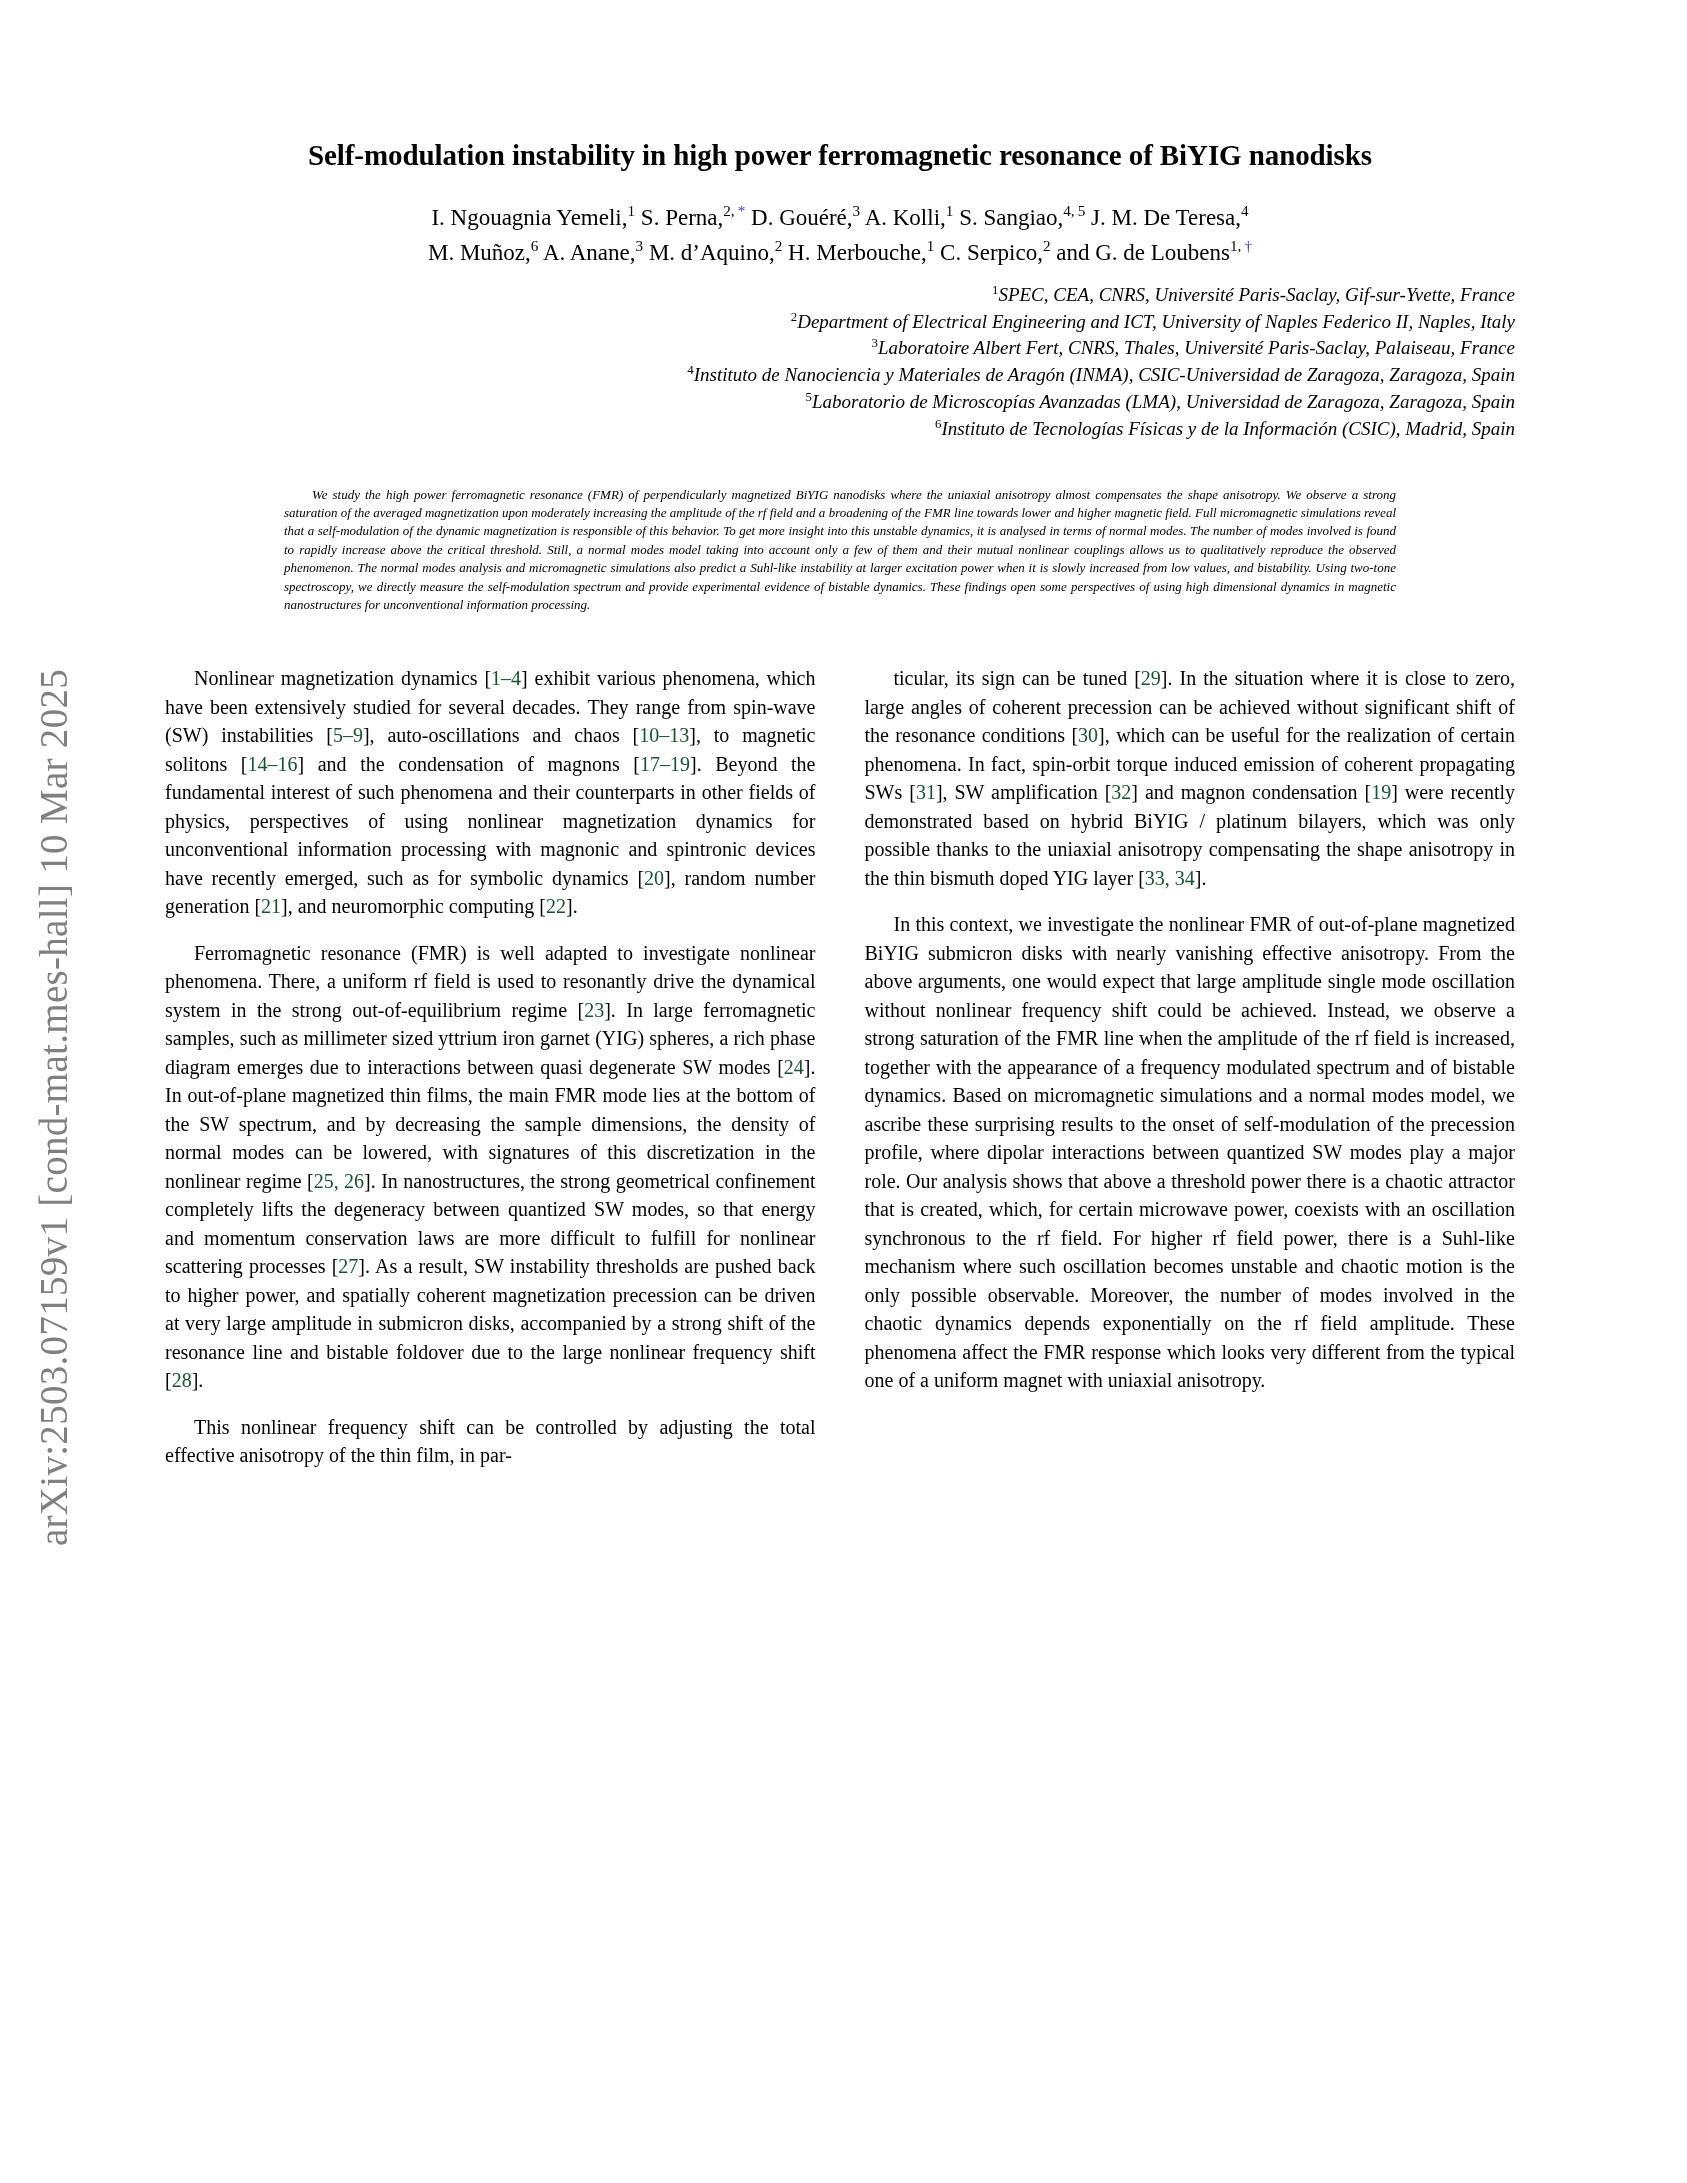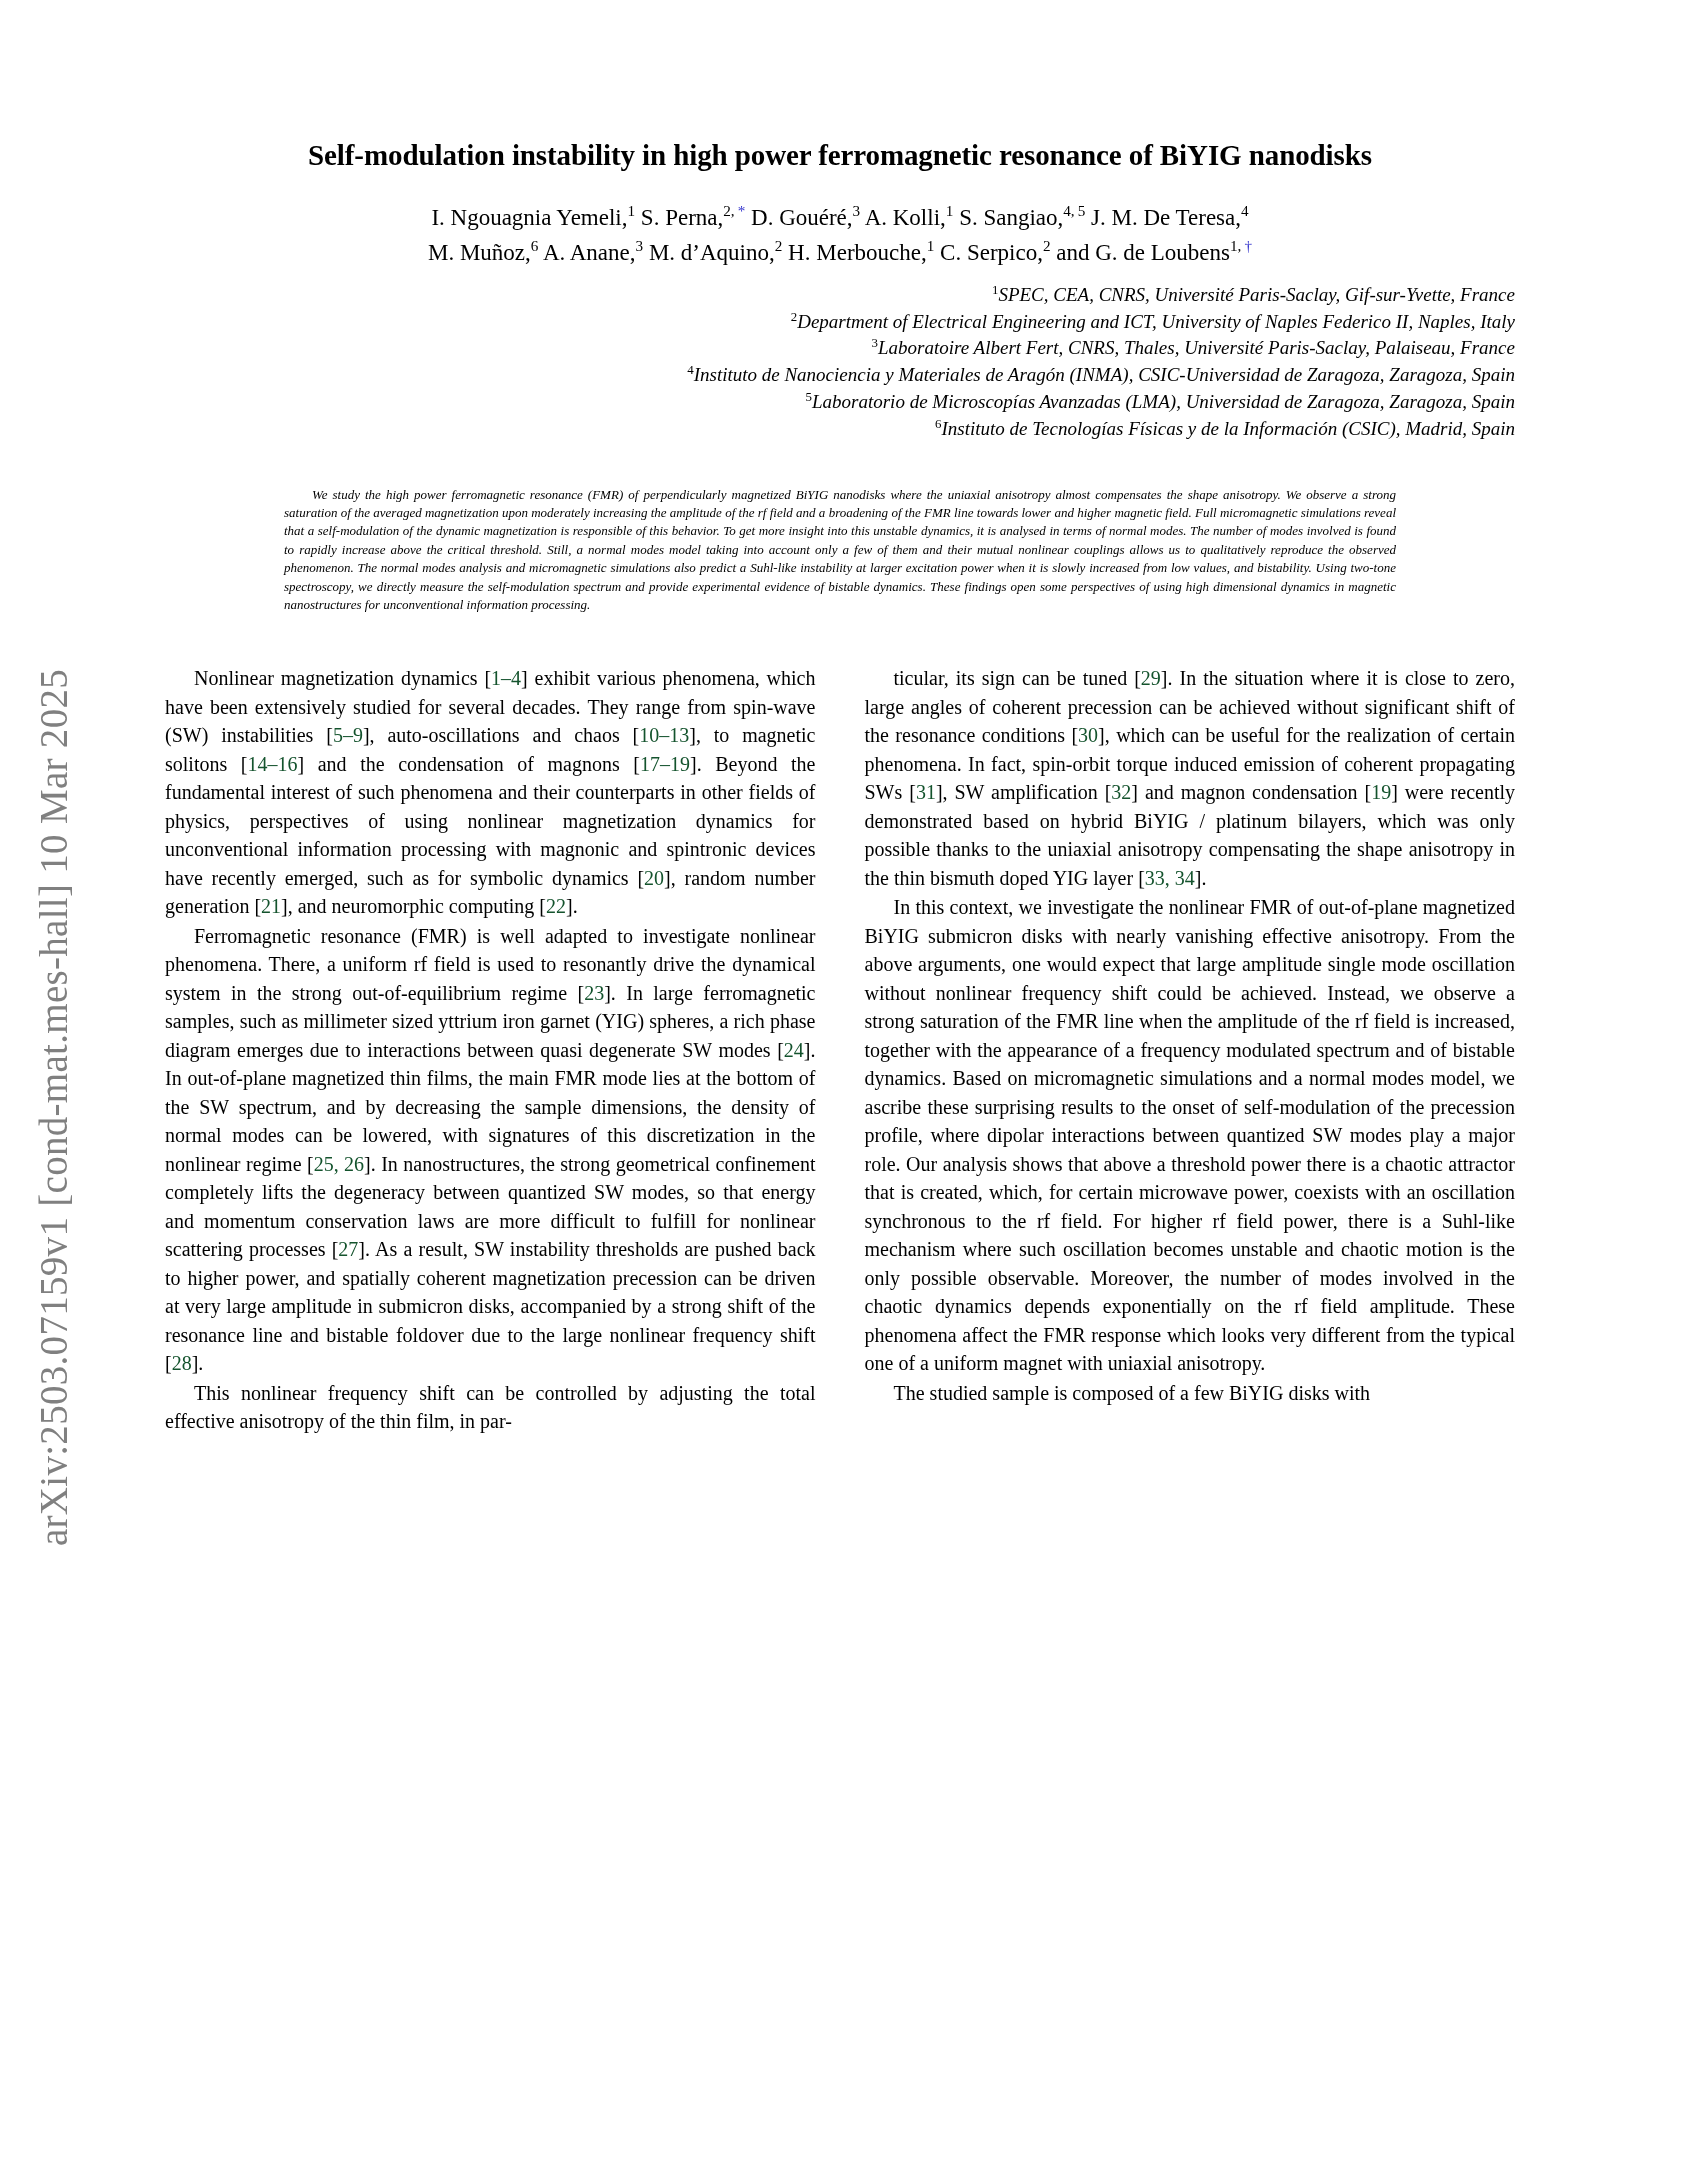--- a/index.html
+++ b/index.html
@@ -104,21 +104,21 @@
   .col {
     width: 651px;
     text-align: justify;
     text-justify: inter-word;
     hyphens: auto;
   }
   .col p {
     margin: 0 0 0.7px 0;
     text-indent: 29px;
   }
-  .col p + p { margin-top: 1px; }
+  .col p + p { margin-top: 18px; }
 
   .cite { color: #14532d; text-decoration: none; }
 </style>
 </head>
 <body>
 
 <div class="page">
 
   <div class="arxiv-stamp">arXiv:2503.07159v1  [cond-mat.mes-hall]  10 Mar 2025</div>
 
@@ -158,19 +158,18 @@
 
     <div class="body-cols">
       <div class="col">
         <p>Nonlinear magnetization dynamics [<a class="cite" href="#">1–4</a>] exhibit various phenomena, which have been extensively studied for several decades. They range from spin-wave (SW) instabilities [<a class="cite" href="#">5–9</a>], auto-oscillations and chaos [<a class="cite" href="#">10–13</a>], to magnetic solitons [<a class="cite" href="#">14–16</a>] and the condensation of magnons [<a class="cite" href="#">17–19</a>]. Beyond the fundamental interest of such phenomena and their counterparts in other fields of physics, perspectives of using nonlinear magnetization dynamics for unconventional information processing with magnonic and spintronic devices have recently emerged, such as for symbolic dynamics [<a class="cite" href="#">20</a>], random number generation [<a class="cite" href="#">21</a>], and neuromorphic computing [<a class="cite" href="#">22</a>].</p>
         <p>Ferromagnetic resonance (FMR) is well adapted to investigate nonlinear phenomena. There, a uniform rf field is used to resonantly drive the dynamical system in the strong out-of-equilibrium regime [<a class="cite" href="#">23</a>]. In large ferromagnetic samples, such as millimeter sized yttrium iron garnet (YIG) spheres, a rich phase diagram emerges due to interactions between quasi degenerate SW modes [<a class="cite" href="#">24</a>]. In out-of-plane magnetized thin films, the main FMR mode lies at the bottom of the SW spectrum, and by decreasing the sample dimensions, the density of normal modes can be lowered, with signatures of this discretization in the nonlinear regime [<a class="cite" href="#">25, 26</a>]. In nanostructures, the strong geometrical confinement completely lifts the degeneracy between quantized SW modes, so that energy and momentum conservation laws are more difficult to fulfill for nonlinear scattering processes [<a class="cite" href="#">27</a>]. As a result, SW instability thresholds are pushed back to higher power, and spatially coherent magnetization precession can be driven at very large amplitude in submicron disks, accompanied by a strong shift of the resonance line and bistable foldover due to the large nonlinear frequency shift [<a class="cite" href="#">28</a>].</p>
         <p>This nonlinear frequency shift can be controlled by adjusting the total effective anisotropy of the thin film, in par-</p>
       </div>
       <div class="col">
         <p>ticular, its sign can be tuned [<a class="cite" href="#">29</a>]. In the situation where it is close to zero, large angles of coherent precession can be achieved without significant shift of the resonance conditions [<a class="cite" href="#">30</a>], which can be useful for the realization of certain phenomena. In fact, spin-orbit torque induced emission of coherent propagating SWs [<a class="cite" href="#">31</a>], SW amplification [<a class="cite" href="#">32</a>] and magnon condensation [<a class="cite" href="#">19</a>] were recently demonstrated based on hybrid BiYIG / platinum bilayers, which was only possible thanks to the uniaxial anisotropy compensating the shape anisotropy in the thin bismuth doped YIG layer [<a class="cite" href="#">33, 34</a>].</p>
         <p>In this context, we investigate the nonlinear FMR of out-of-plane magnetized BiYIG submicron disks with nearly vanishing effective anisotropy. From the above arguments, one would expect that large amplitude single mode oscillation without nonlinear frequency shift could be achieved. Instead, we observe a strong saturation of the FMR line when the amplitude of the rf field is increased, together with the appearance of a frequency modulated spectrum and of bistable dynamics. Based on micromagnetic simulations and a normal modes model, we ascribe these surprising results to the onset of self-modulation of the precession profile, where dipolar interactions between quantized SW modes play a major role. Our analysis shows that above a threshold power there is a chaotic attractor that is created, which, for certain microwave power, coexists with an oscillation synchronous to the rf field. For higher rf field power, there is a Suhl-like mechanism where such oscillation becomes unstable and chaotic motion is the only possible observable. Moreover, the number of modes involved in the chaotic dynamics depends exponentially on the rf field amplitude. These phenomena affect the FMR response which looks very different from the typical one of a uniform magnet with uniaxial anisotropy.</p>
-        <p>The studied sample is composed of a few BiYIG disks with</p>
       </div>
     </div>
 
   </div>
 </div>
 
 
 </body></html>

